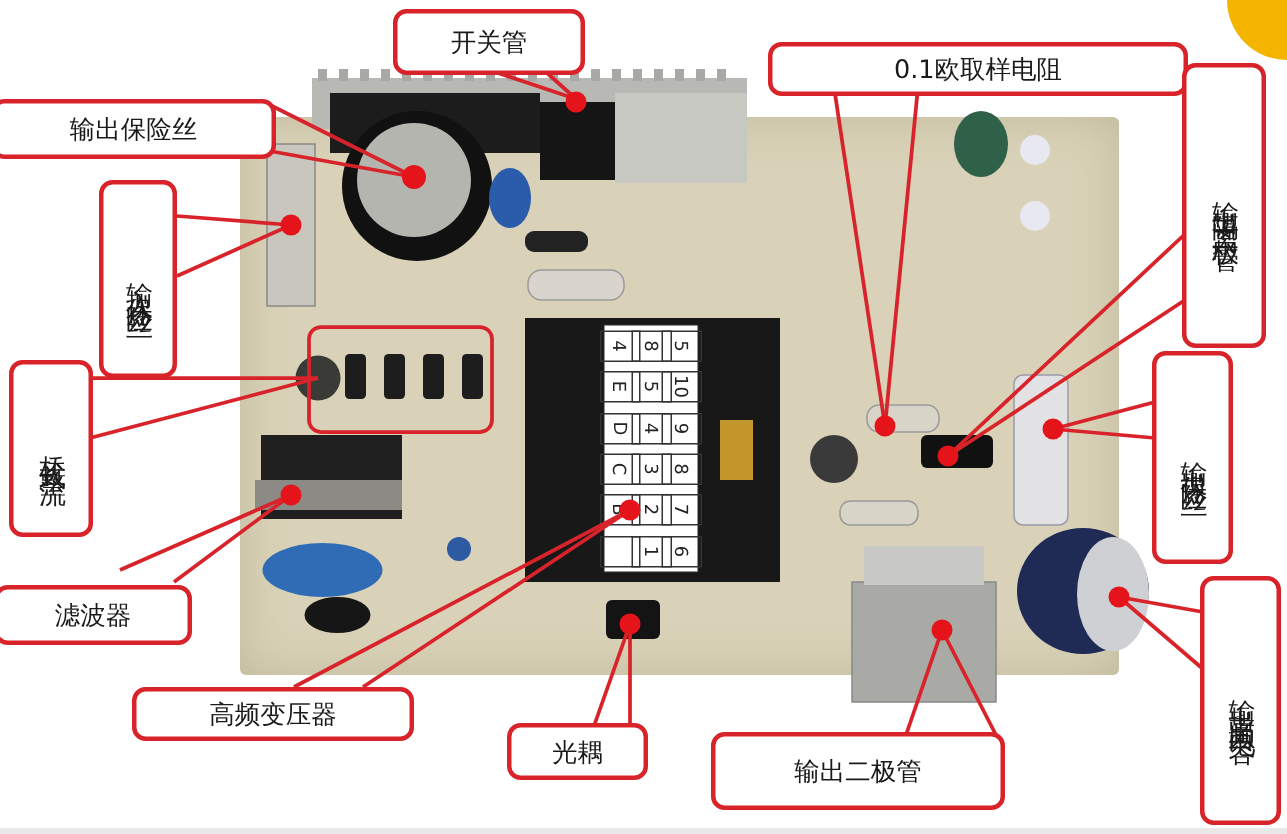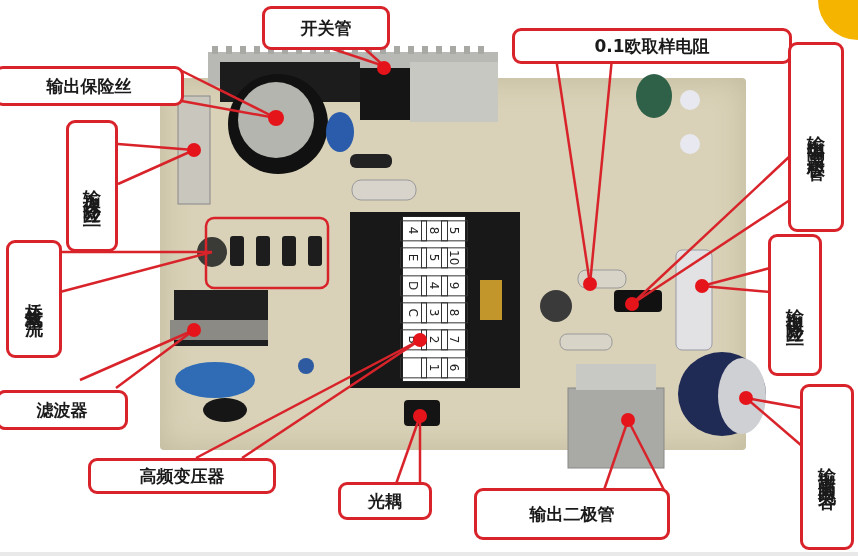--- a/index.html
+++ b/index.html
@@ -17,21 +17,21 @@
       position: absolute; left: 0; bottom: 0; width: 858px; height: 4px; background: #e9e9e9;
     }
     .board {
       position: absolute; left: 160px; top: 78px; width: 586px; height: 372px;
       background: #d9d2b8; border-radius: 4px;
       box-shadow: inset 0 0 30px rgba(120,110,70,0.25);
     }
     .callout {
       position: absolute; background: #fff; border: 3px solid #d9232a;
       border-radius: 9px; box-sizing: border-box; color: #1a1a1a;
-      font-weight: bold; font-size: 17px; display: flex; align-items: center; justify-content: center;
+      font-weight: normal; font-size: 17px; display: flex; align-items: center; justify-content: center;
       z-index: 5;
     }
     .callout.vertical { writing-mode: vertical-rl; text-orientation: upright; letter-spacing: 5px; font-size: 18px; }
     .label-text { white-space: nowrap; }
     svg.overlay { position: absolute; left: 0; top: 0; z-index: 4; pointer-events: none; }
     svg.parts { position: absolute; left: 0; top: 0; z-index: 2; }
     .xfmr-grid {
       position: absolute; left: 402px; top: 216px; width: 64px; height: 166px;
       background: #fff; z-index: 3; display: grid;
       grid-template-columns: repeat(3, 1fr); grid-template-rows: repeat(6, 1fr);

